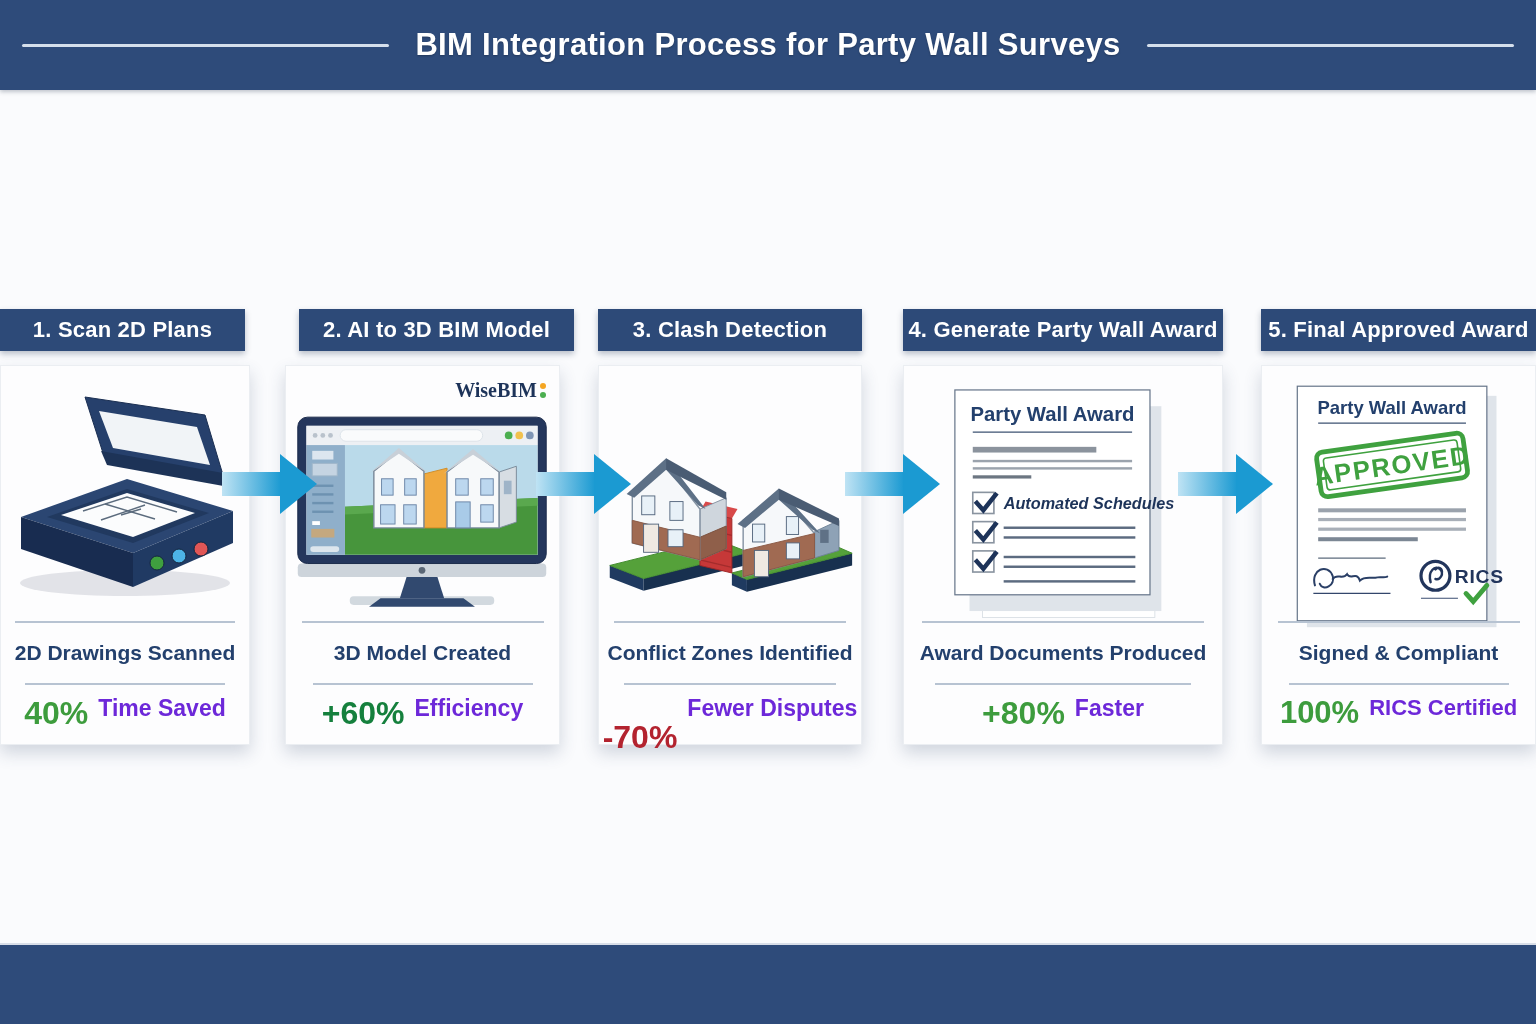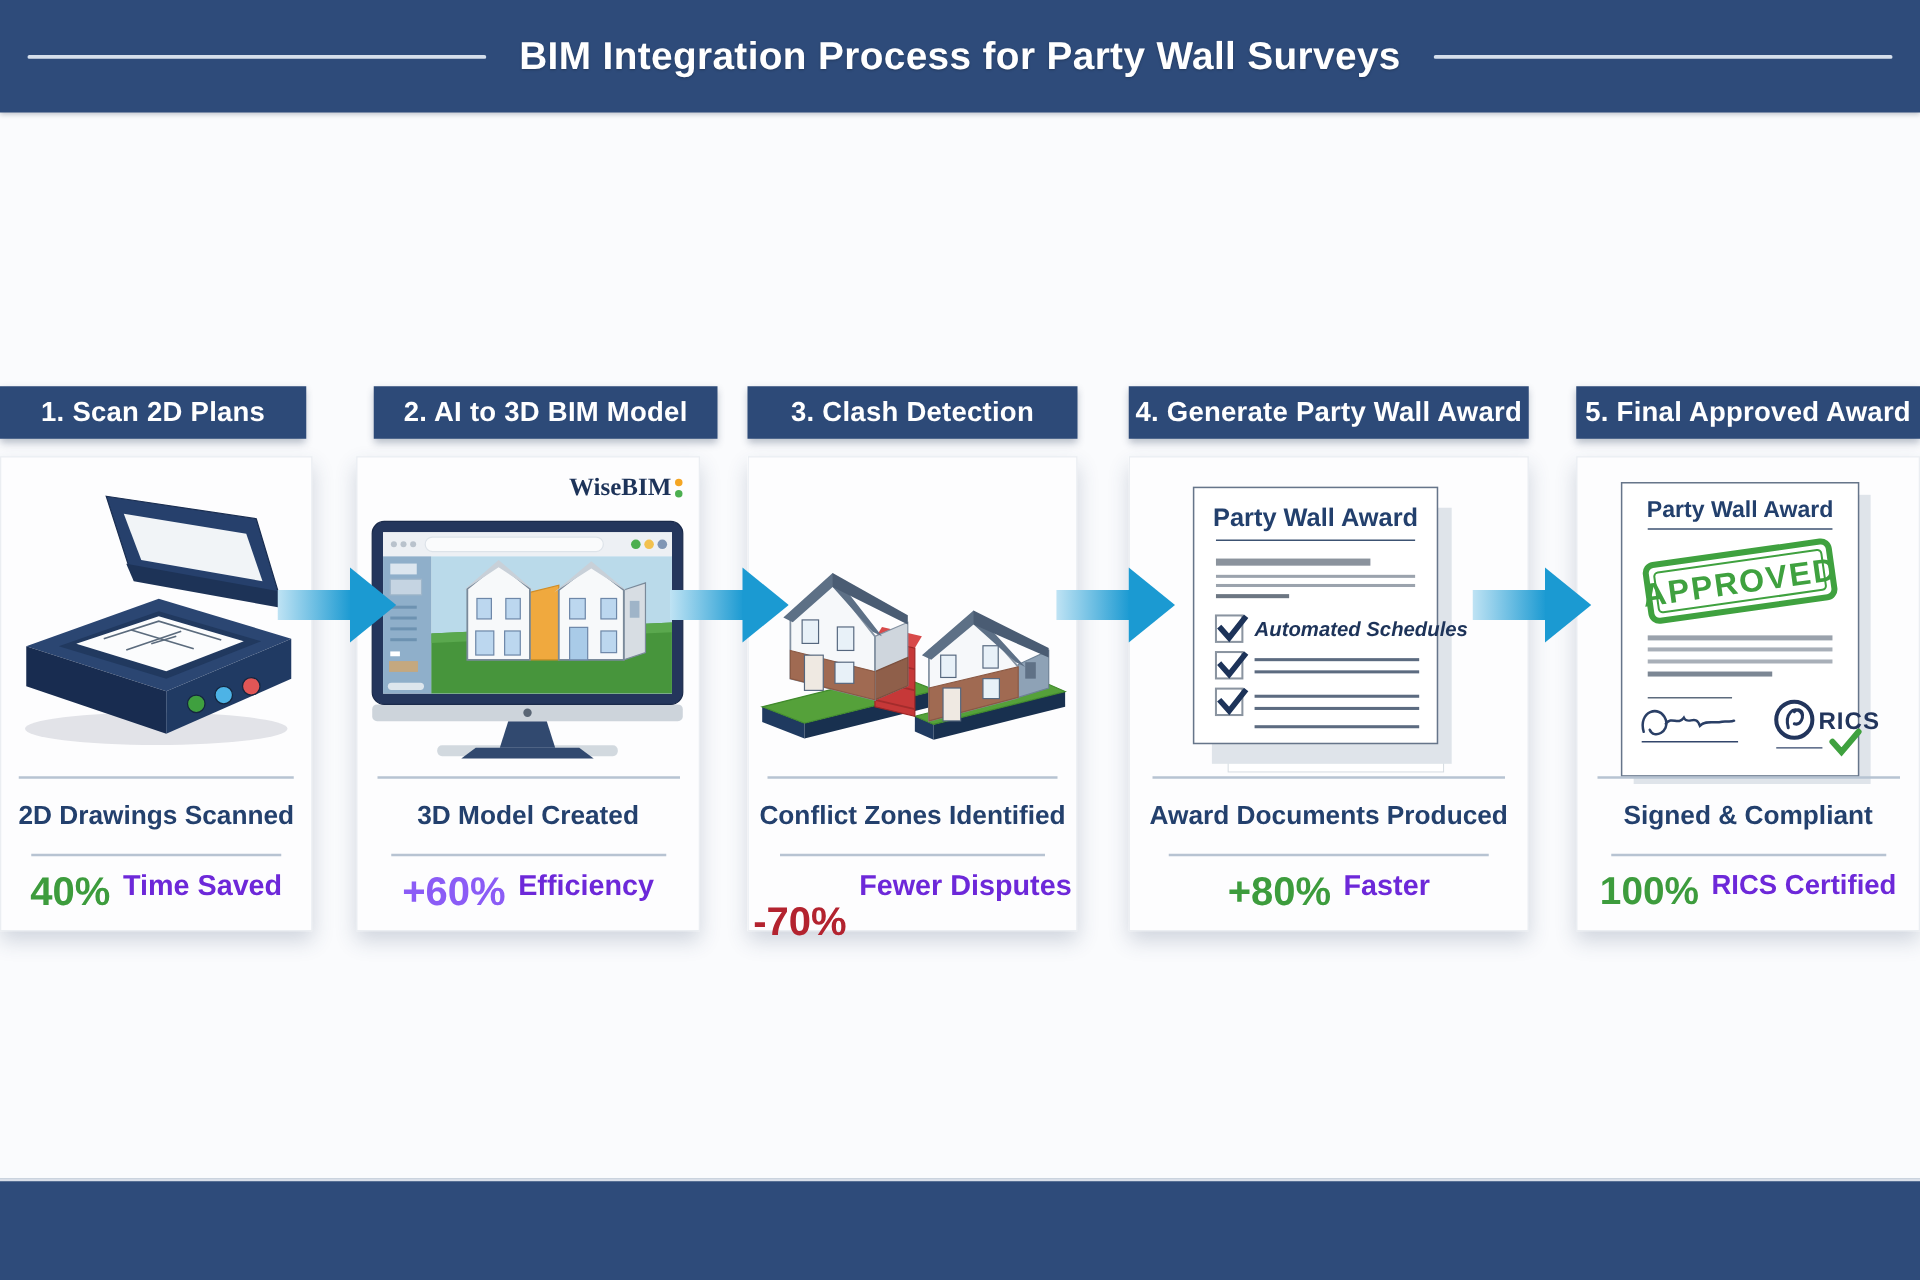--- a/index.html
+++ b/index.html
@@ -144,21 +144,21 @@
           <rect x="196" y="68" width="13" height="17"></rect>
         <rect x="196" y="95" width="13" height="18"></rect>
       </g>
       <rect x="170" y="92" width="15" height="27" fill="#a9cbe8" stroke="#6d87a8"></rect>
       <rect x="220" y="70" width="8" height="14" fill="#9fb4c8"></rect>
     </svg>
     <div class="divider" style="top:256px;left:6%;width:88%;"></div>
     <div class="caption">3D Model Created</div>
     <div class="divider" style="top:318px;left:10%;width:80%;"></div>
     <div class="metric">
-      <span class="metric-value" style="color: #8b5cf6;">+60%</span>
+      <span class="metric-value" style="color: #15803d;">+60%</span>
       <span class="metric-label">Efficiency</span>
     </div>
   </div>
 
   <div class="card-header" style="left:598px;width:264px;">
     <span>3. Clash Detection</span>
   </div>
   <div class="card-body" style="left:598px;width:264px;">
     <svg class="art" style="top:35px;left:8px;" width="248" height="221" viewBox="0 0 264 235">
       <polygon points="4,176 40,190 40,203 4,189" fill="#1f3a60"></polygon>

